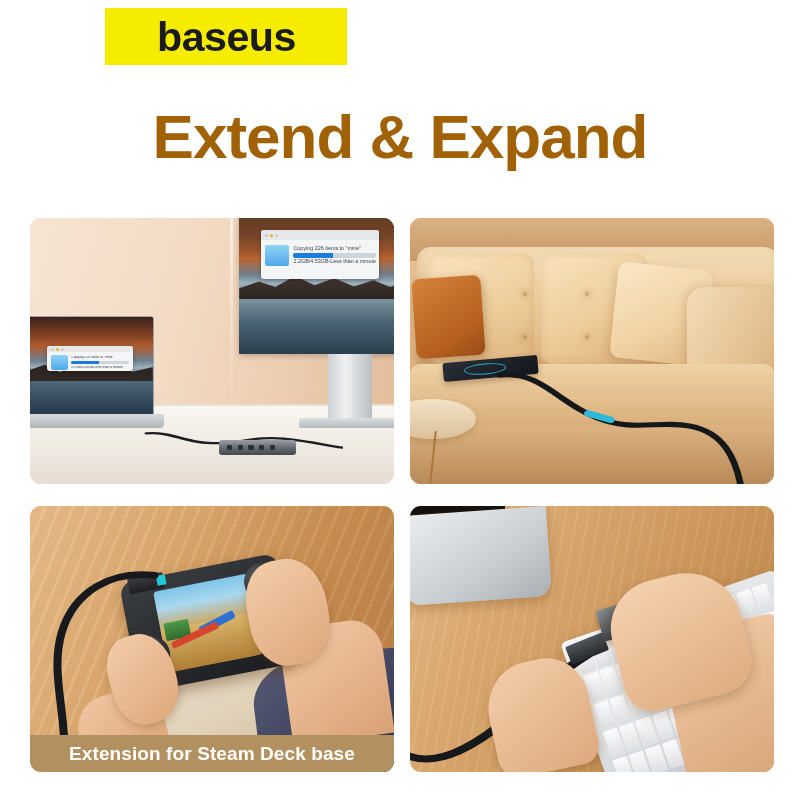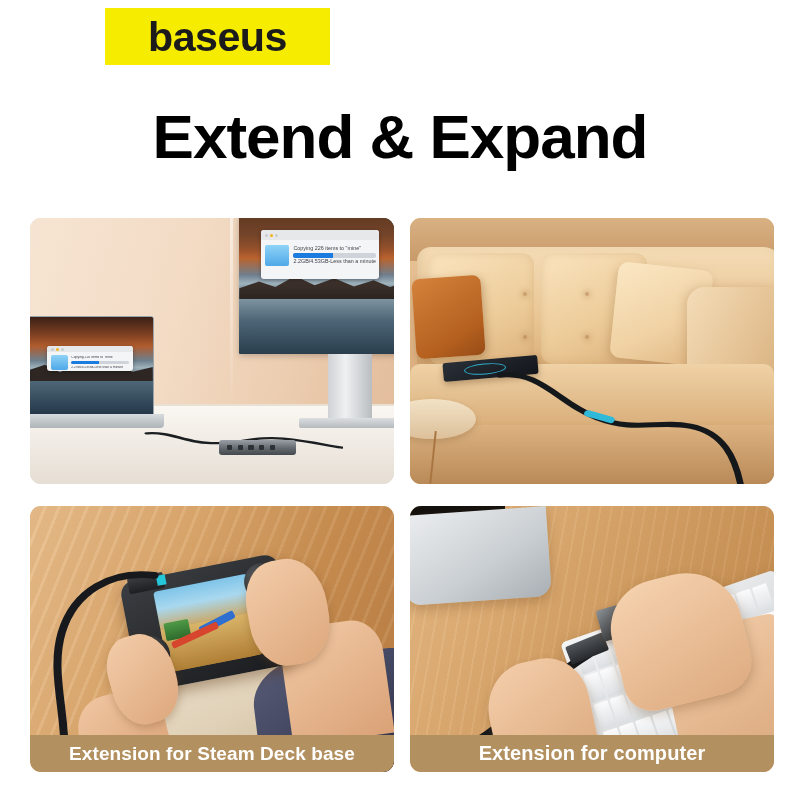--- a/index.html
+++ b/index.html
@@ -4,32 +4,32 @@
 <style>
   html,body{margin:0;padding:0;}
   body{
     width:800px;height:800px;background:#ffffff;overflow:hidden;
     font-family:"Liberation Sans","DejaVu Sans",sans-serif;
   }
   .page{position:relative;width:800px;height:800px;}
 
   
   .logo-block{
-    position:absolute;left:105px;top:8px;width:225px;height:57px;
+    position:absolute;left:105px;top:8px;width:242px;height:57px;
     background:#f5ec00;display:flex;align-items:center;justify-content:center;
   }
   .logo-text{
     font-size:40px;font-weight:700;color:#1b1b1b;letter-spacing:-0.5px;
     line-height:1;transform:scaleX(1.03);
   }
 
   
   .headline{
     position:absolute;left:0;top:104px;width:800px;text-align:center;
-    font-size:62px;font-weight:700;color:#000000;letter-spacing:-1px;
+    font-size:62px;font-weight:700;color:#a16207;letter-spacing:-1px;
     line-height:1.05;white-space:nowrap;
   }
 
   
   .grid{
     position:absolute;left:30px;top:218px;width:744px;height:554px;
     display:grid;grid-template-columns:364px 364px;grid-template-rows:266px 266px;
     column-gap:16px;row-gap:22px;
   }
   .panel{
@@ -465,19 +465,16 @@
           </svg>
         </div>
         <div class="p4-hand1"></div>
         <div class="p4-conn"></div>
         <div class="p4-usb">
             <i></i>
           </div>
         <div class="p4-arm"></div>
         <div class="p4-hand2"></div>
       </div>
-      <div class="caption">
-        <span>Extension for computer</span>
-      </div>
     </div>
 
   </div>
 </div>
 
 </body></html>

